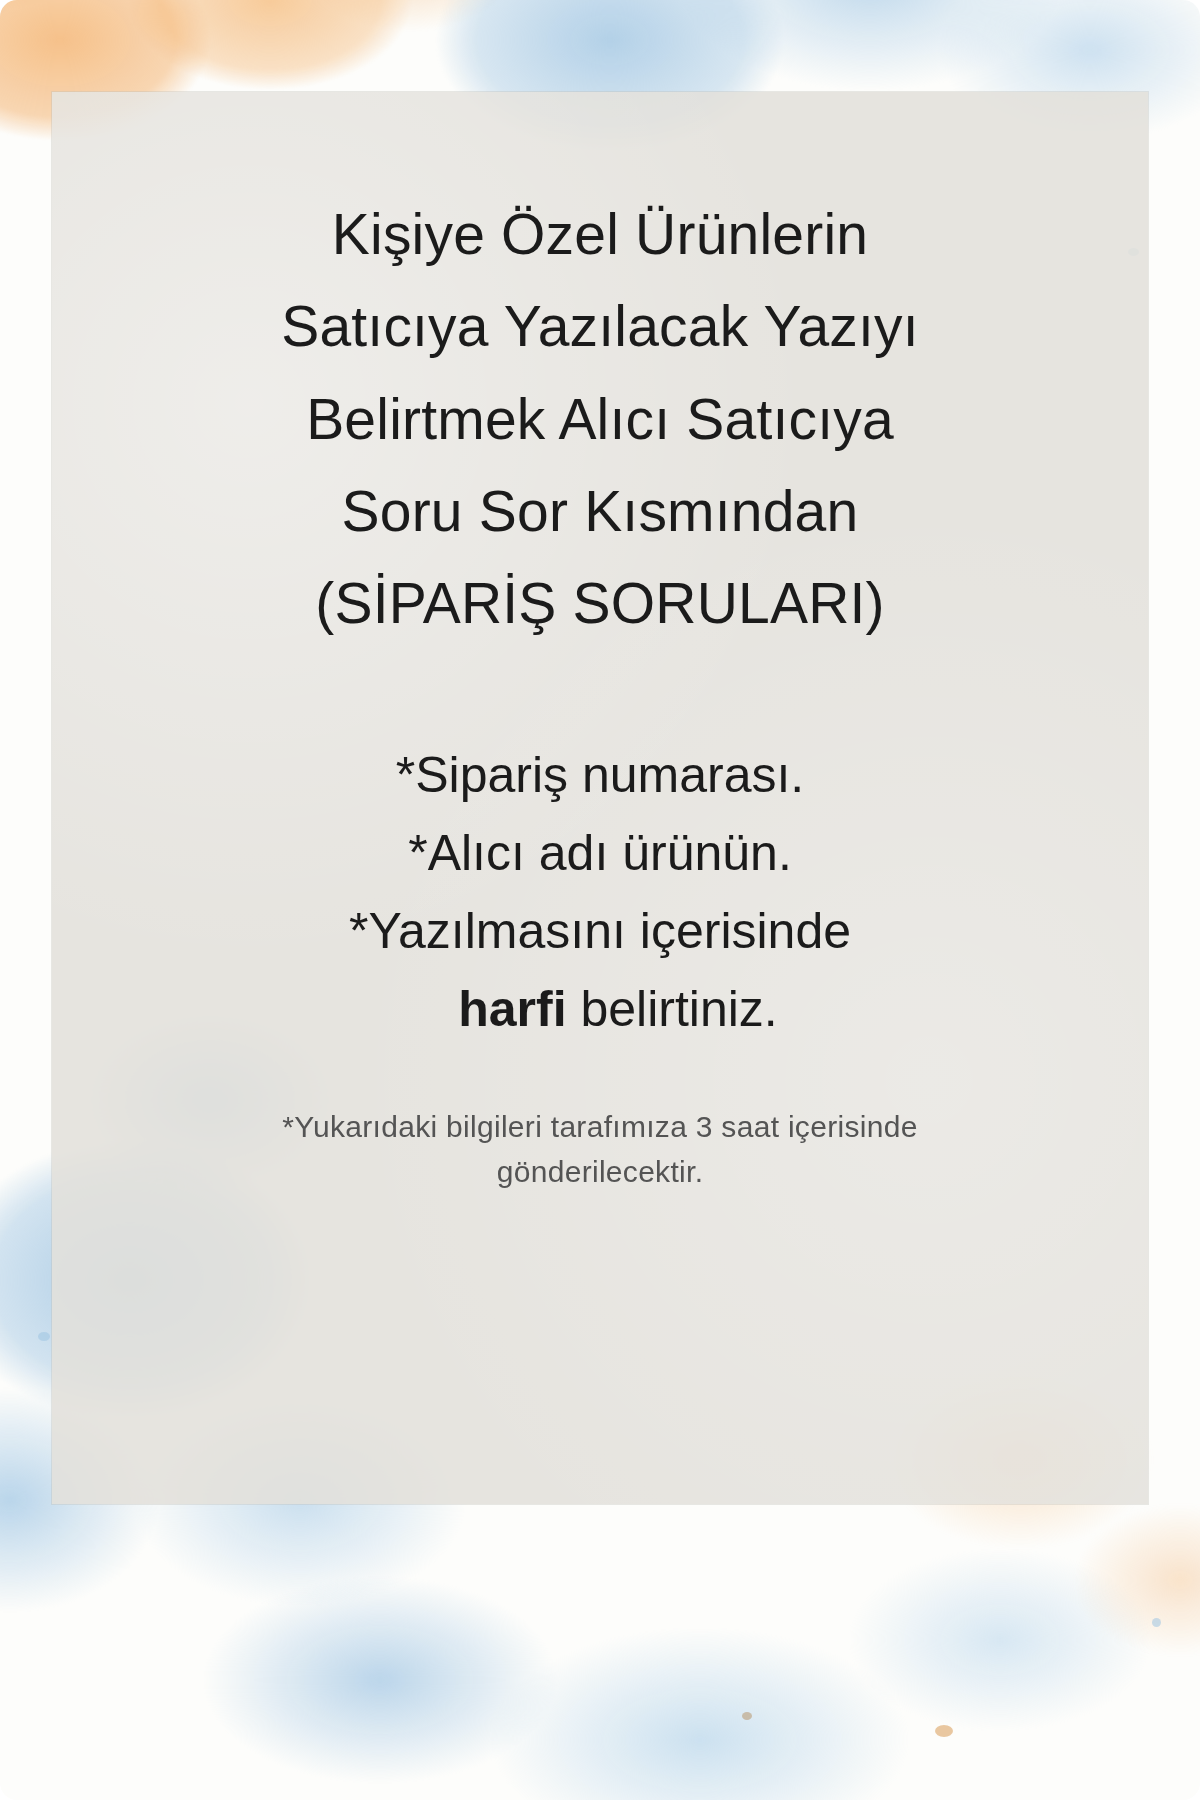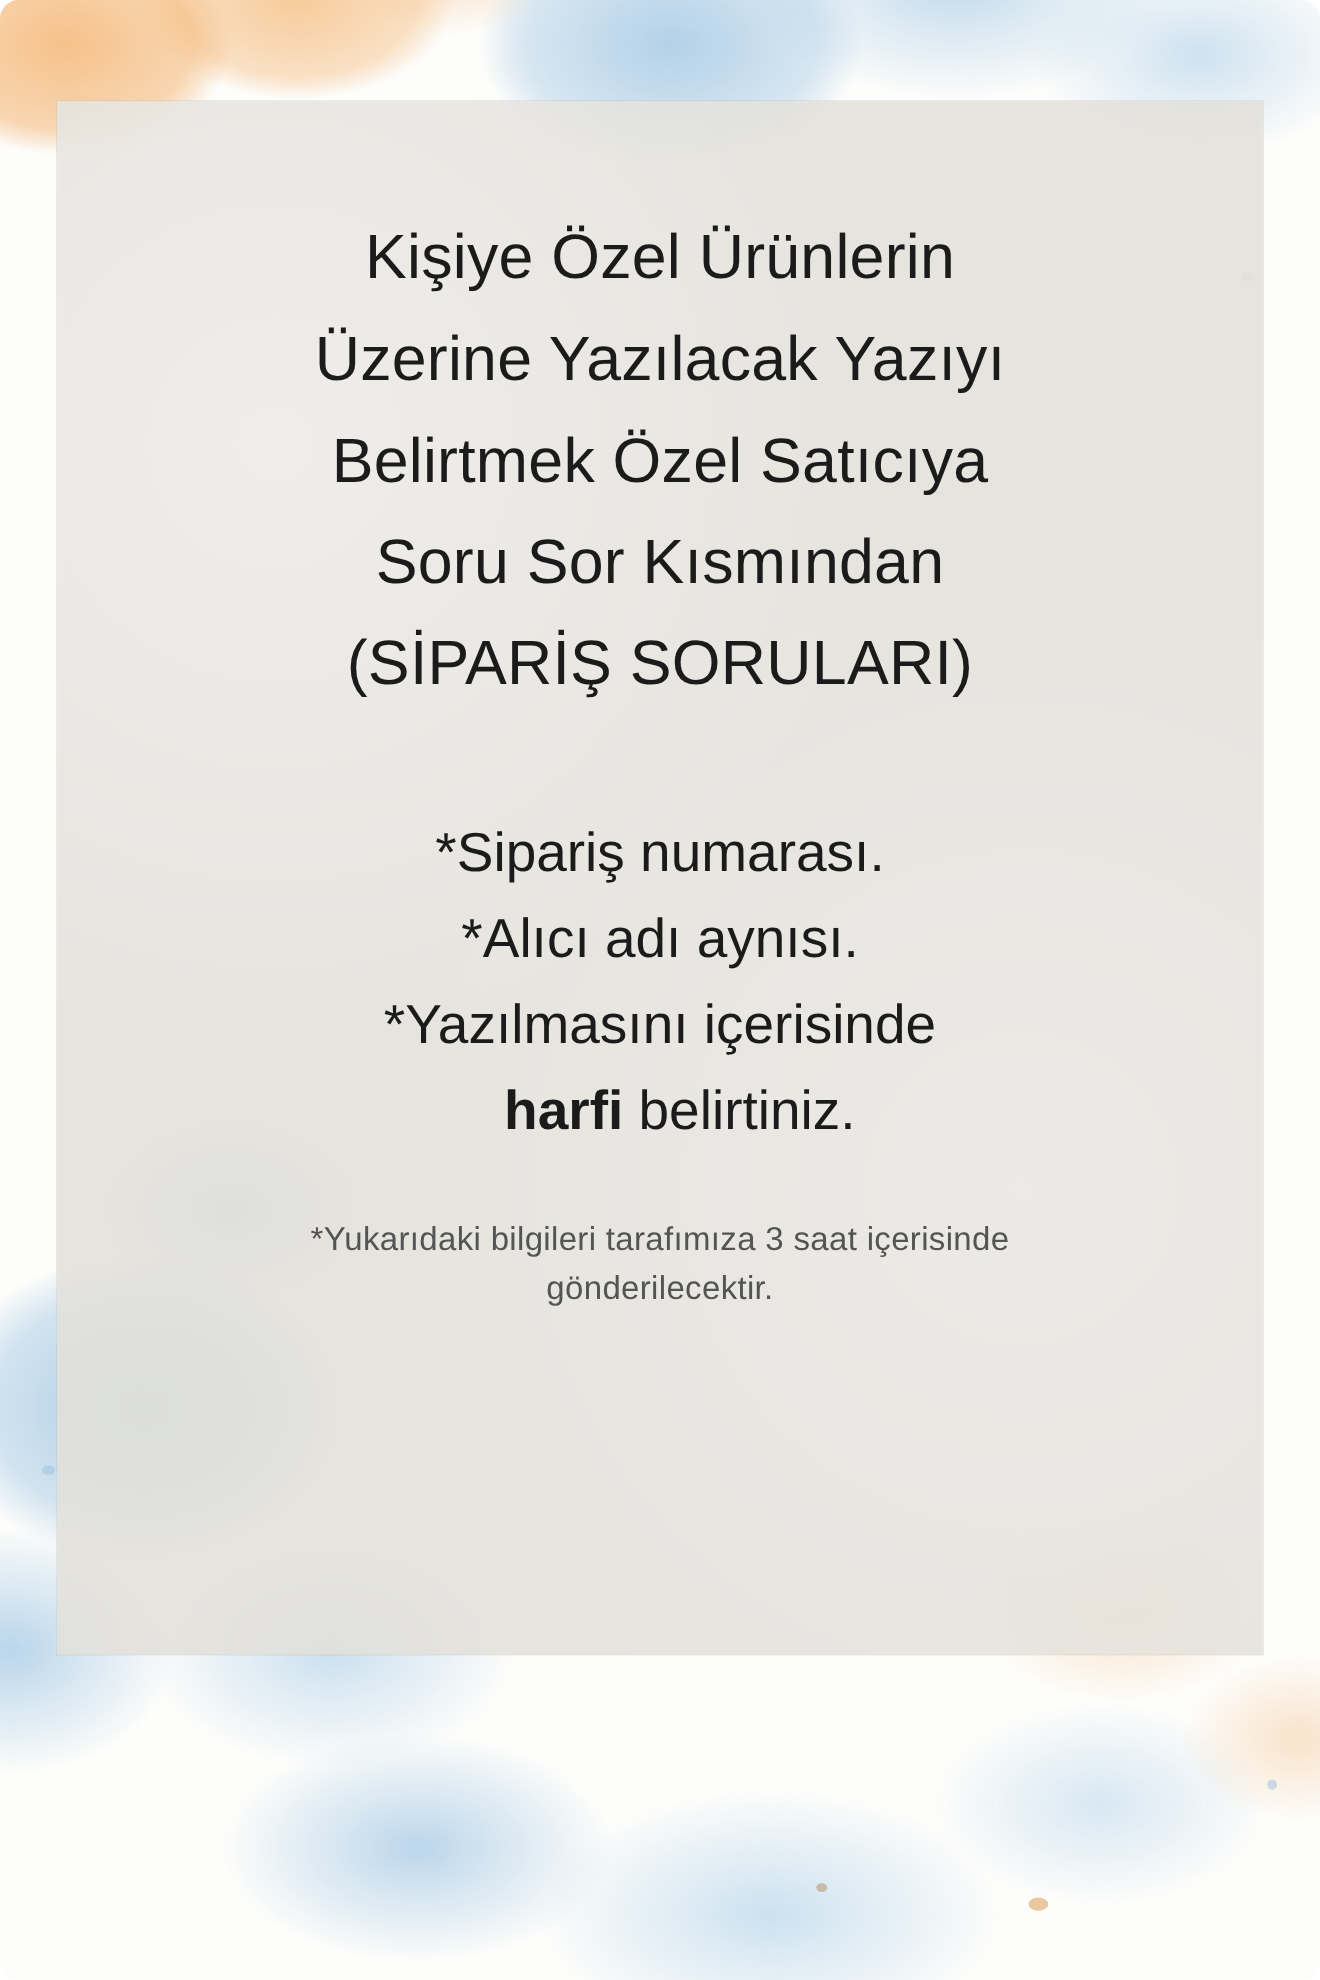--- a/index.html
+++ b/index.html
@@ -180,31 +180,31 @@
   <div class="speck" style="left:742px; top:1712px; width:10px; height:8px; background:#b8956b;"></div>
   <div class="speck" style="left:1152px; top:1618px; width:9px; height:9px; background:#9ec4e2;"></div>
   <div class="speck" style="left:38px; top:1332px; width:12px; height:9px; background:#9ec4e2;"></div>
   <div class="speck" style="left:1128px; top:248px; width:11px; height:8px; background:#a7cae5;"></div>
 
   <div class="card">
     <div class="card-inner">
 
       <div class="headline">
         <span class="ln">Kişiye Özel Ürünlerin</span>
-        <span class="ln">Üzerine Yazılacak Yazıyı</span>
-        <span class="ln">Belirtmek Özel Satıcıya</span>
+        <span class="ln">Satıcıya Yazılacak Yazıyı</span>
+        <span class="ln">Belirtmek Alıcı Satıcıya</span>
         <span class="ln">Soru Sor Kısmından</span>
         <span class="ln">(SİPARİŞ SORULARI)</span>
       </div>
 
       <div class="gap"></div>
 
       <div class="details">
         <span class="ln">*Sipariş numarası.</span>
-        <span class="ln">*Alıcı adı aynısı.</span>
+        <span class="ln">*Alıcı adı ürünün.</span>
         <span class="ln">*Yazılmasını içerisinde</span>
         <span class="ln"><b>harfi</b><span> belirtiniz.</span></span>
       </div>
 
       <div class="footnote">
         <span class="ln">*Yukarıdaki bilgileri tarafımıza 3 saat içerisinde</span>
         <span class="ln">gönderilecektir.</span>
       </div>
 
     </div>

